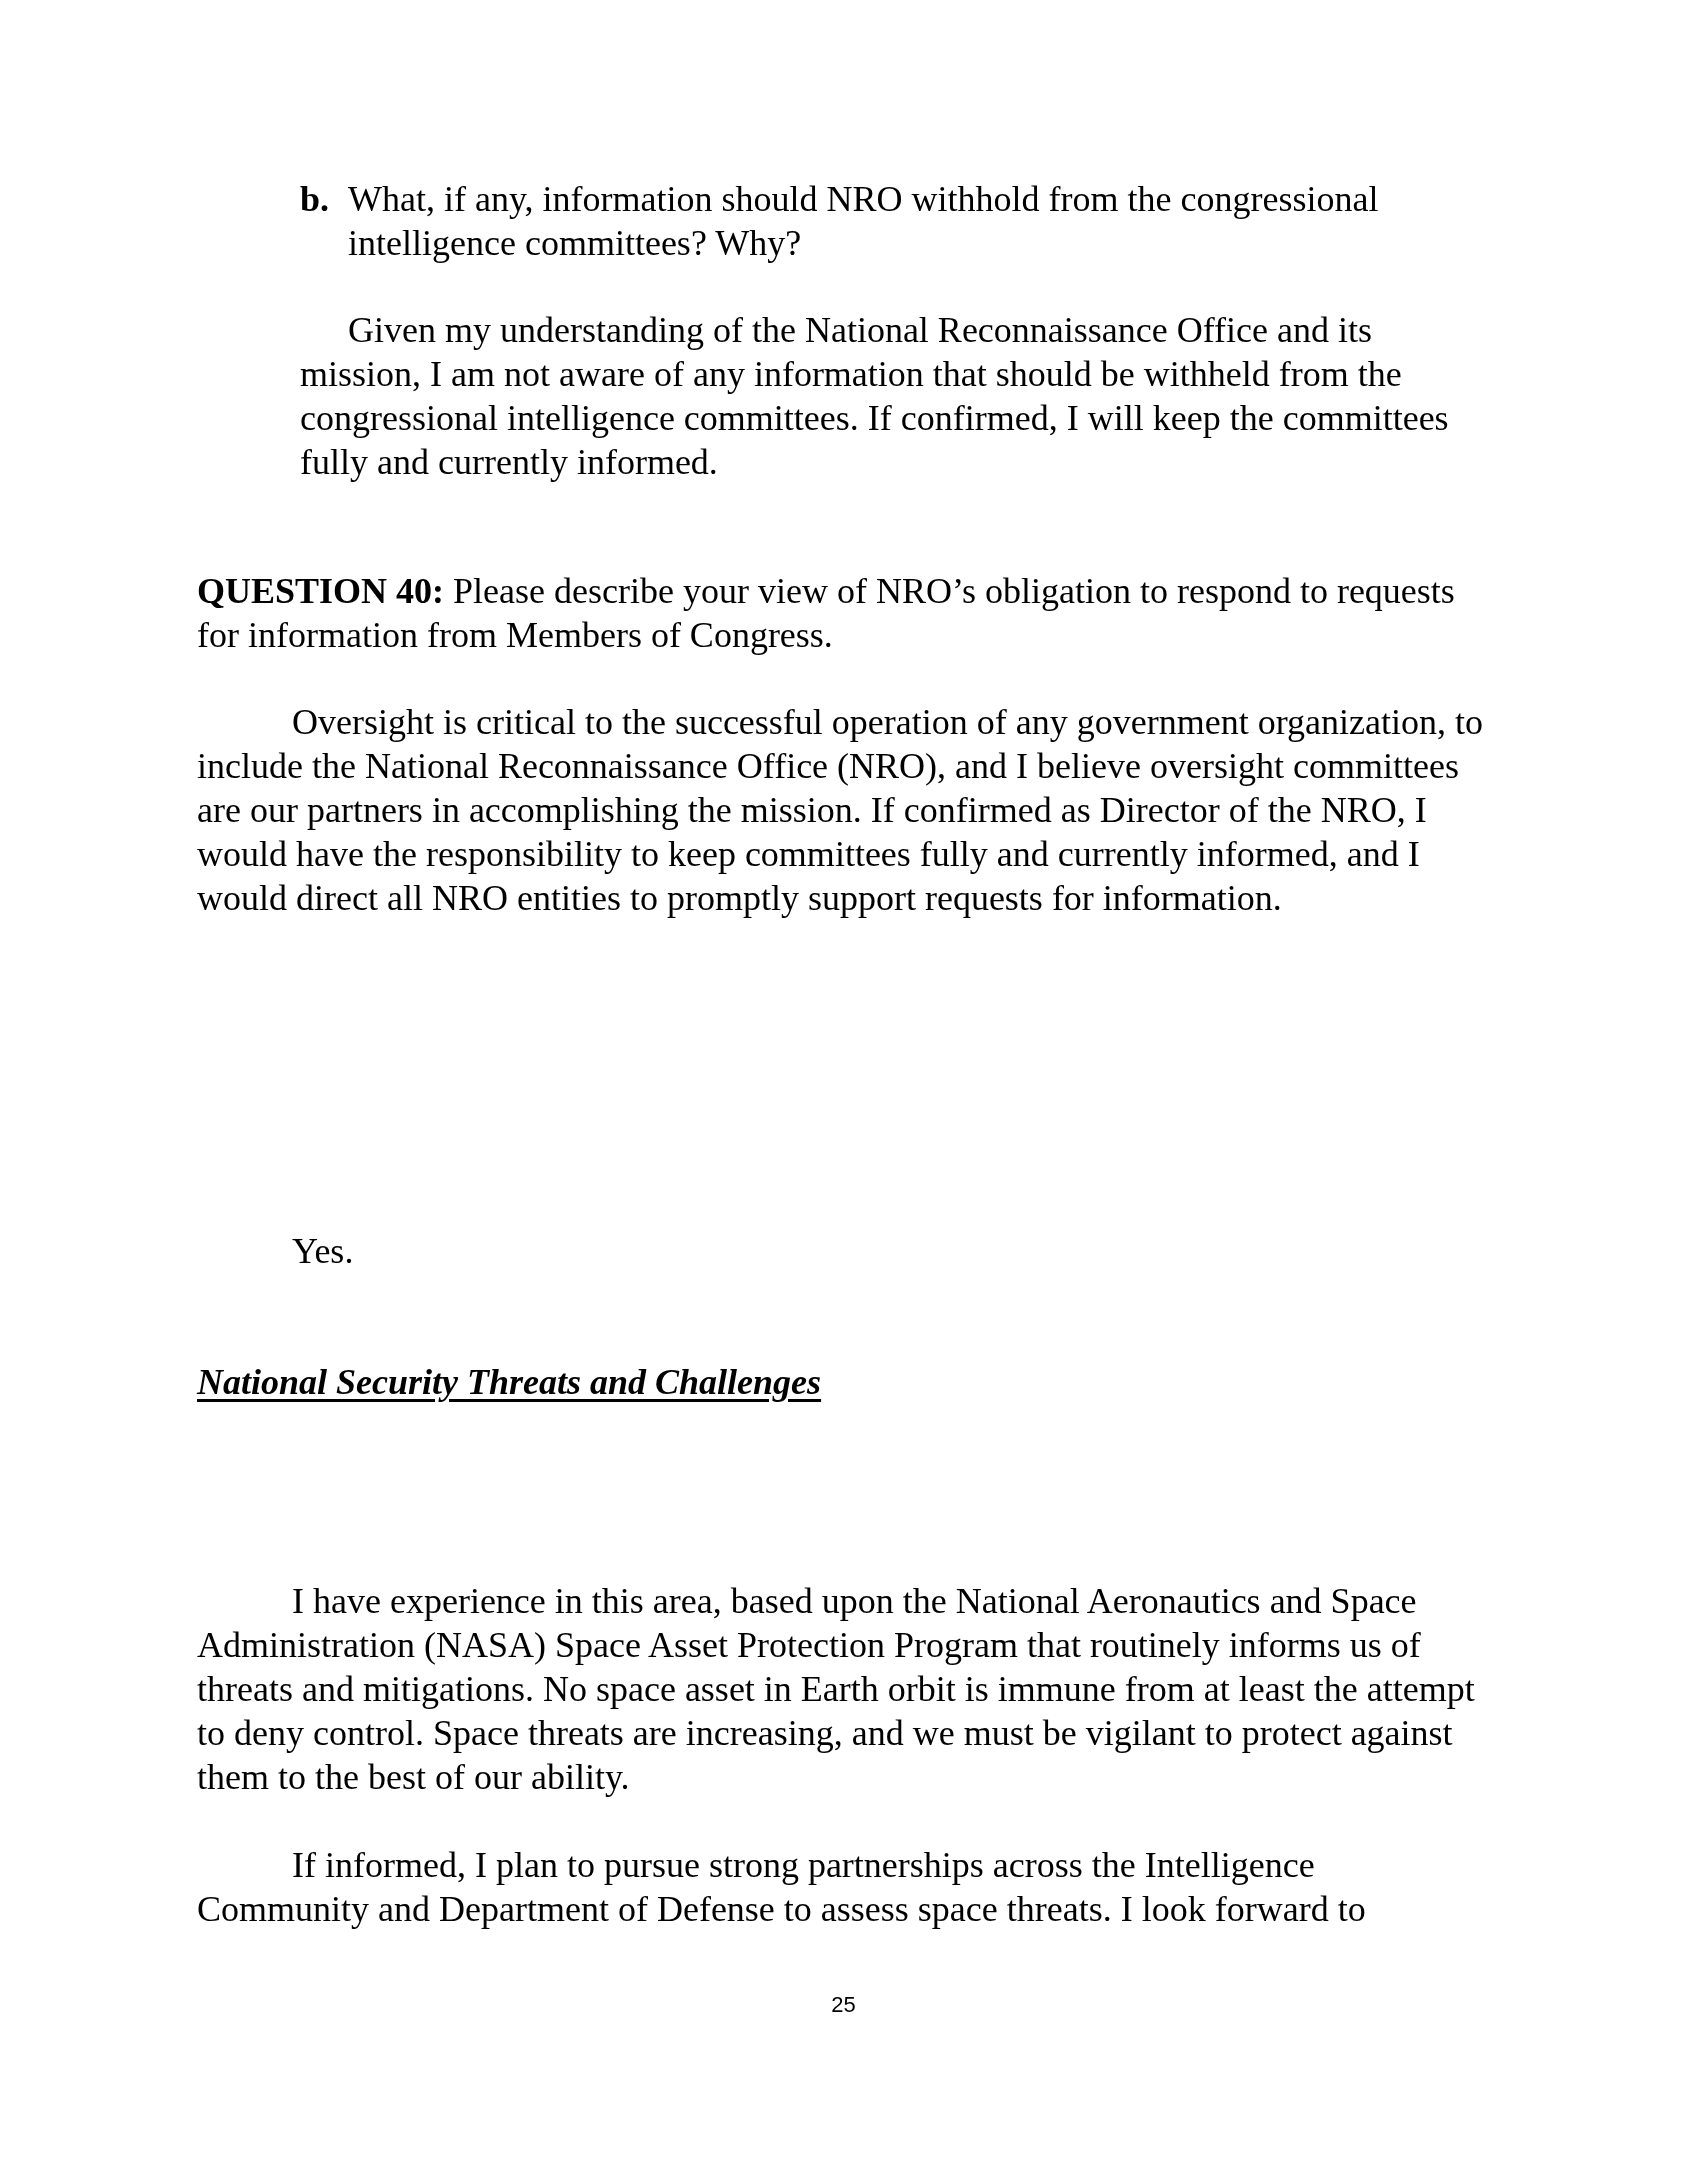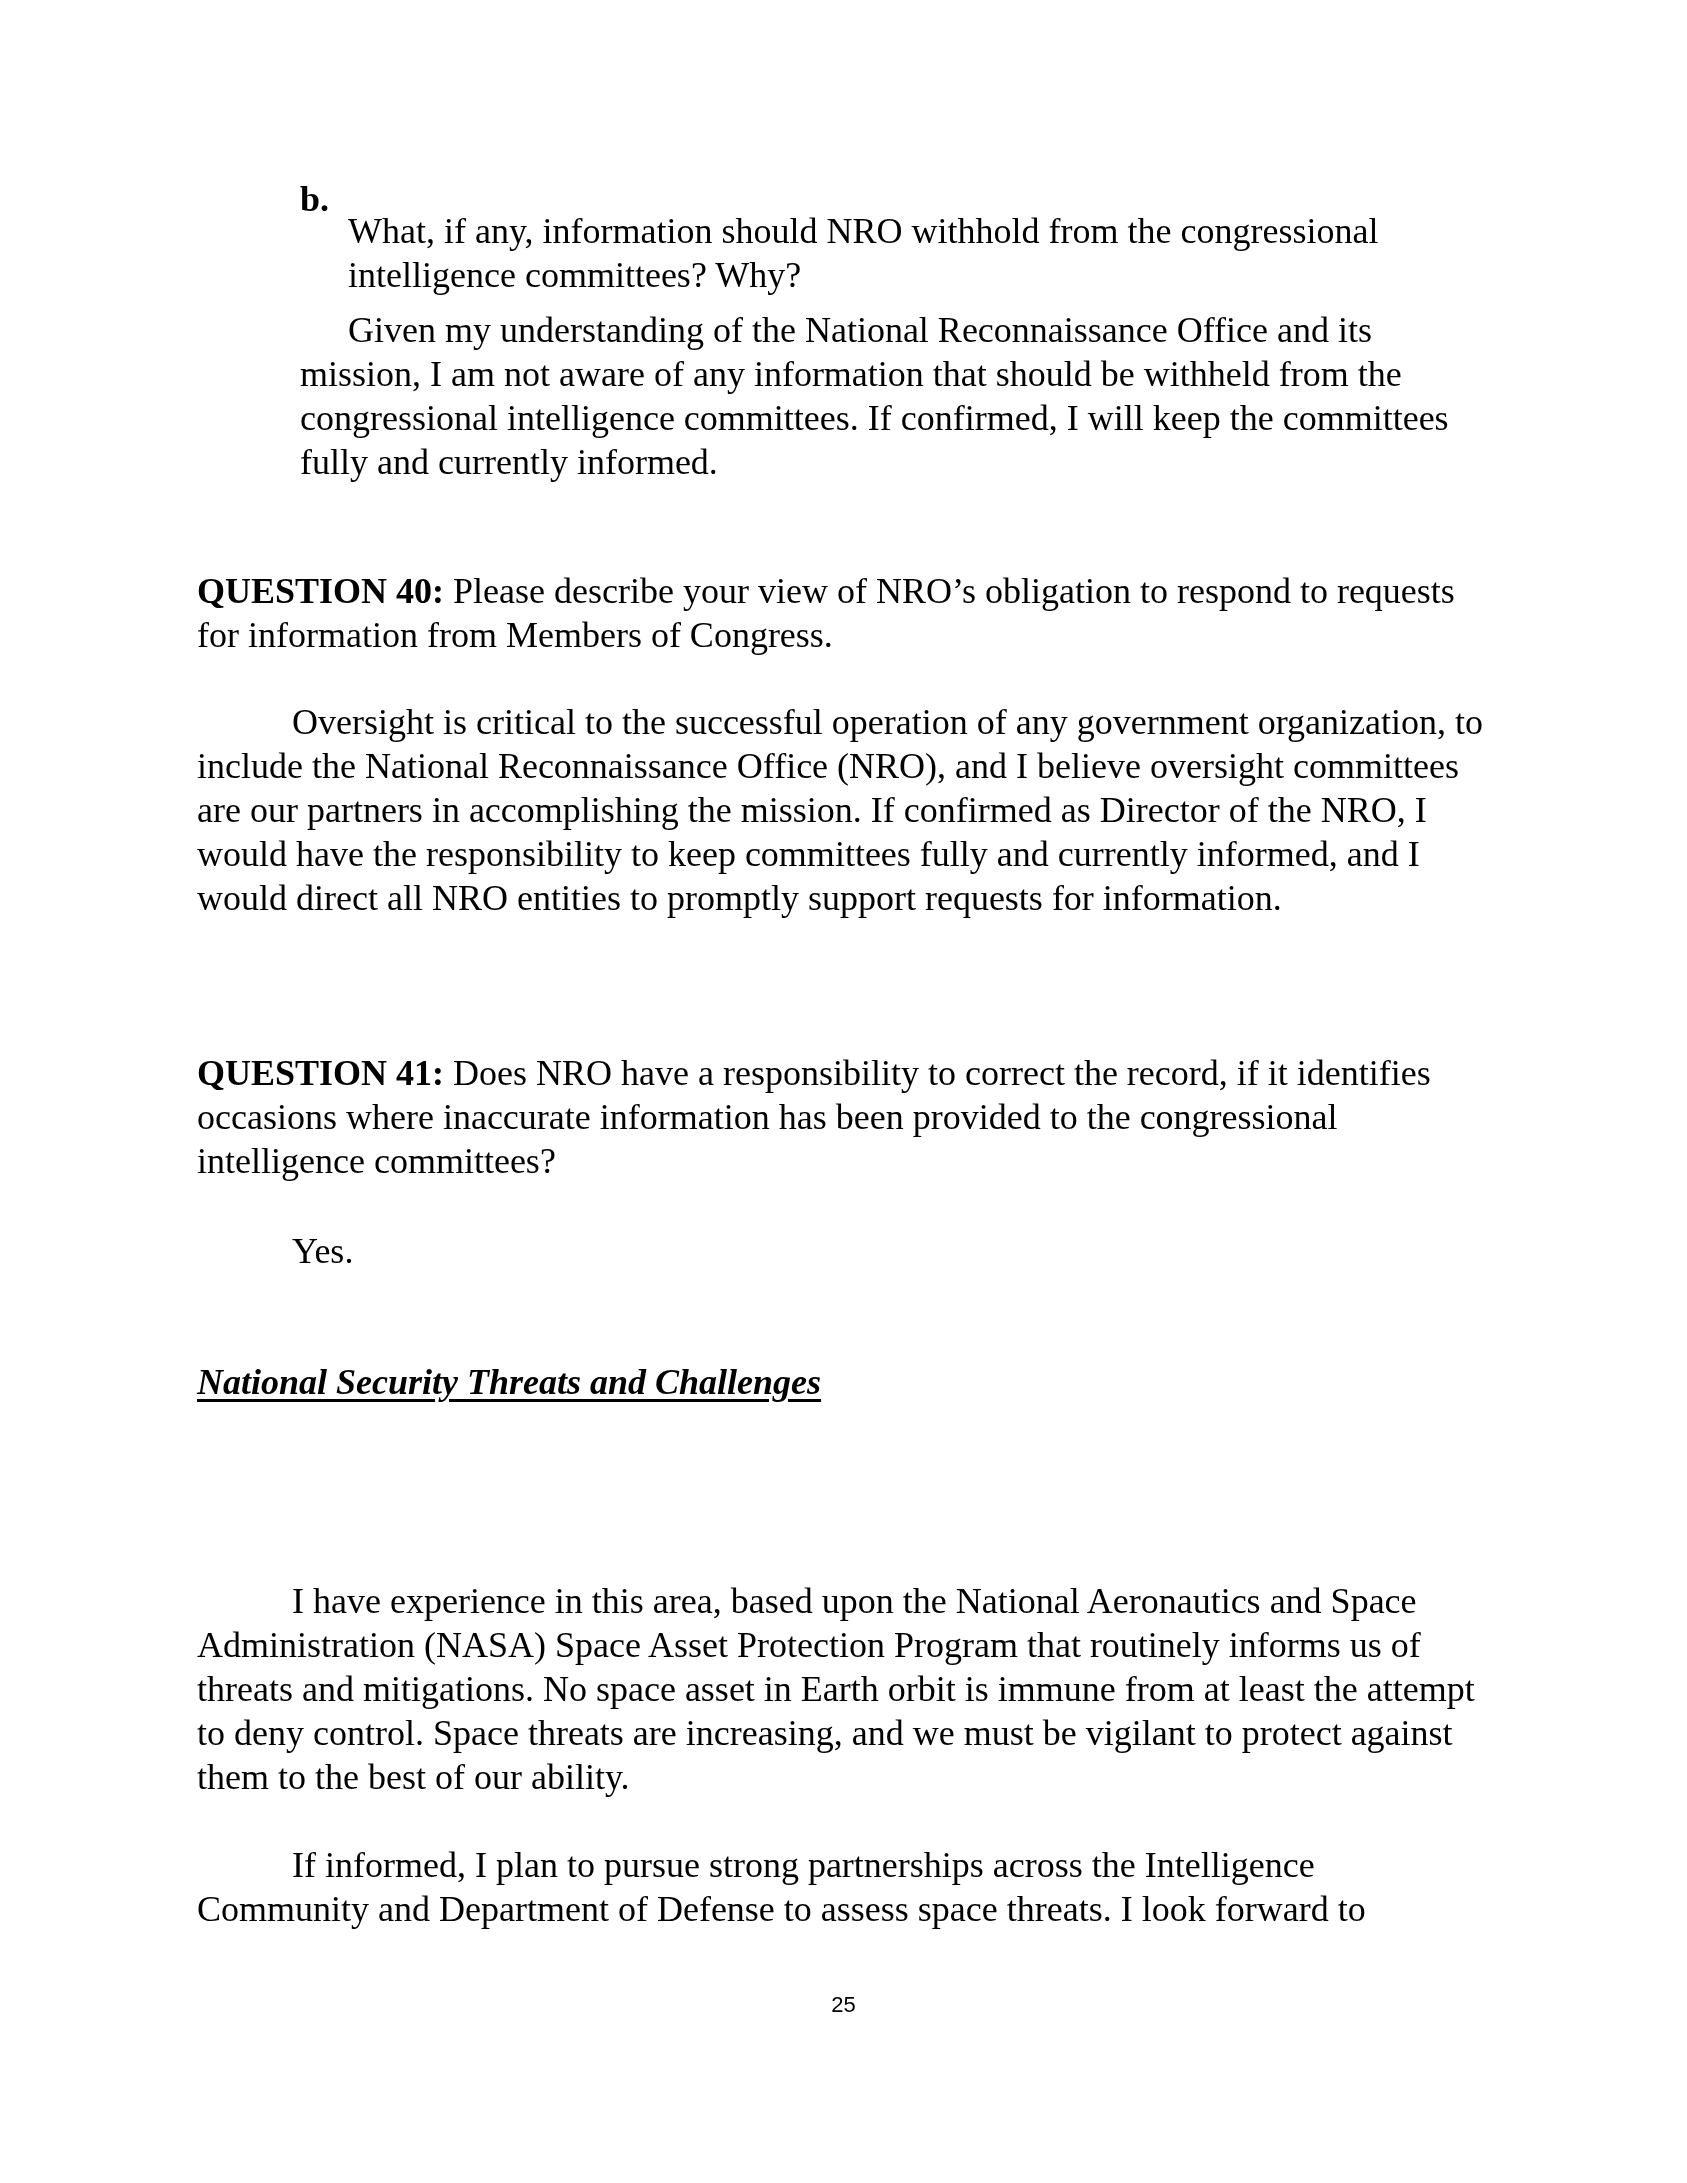--- a/index.html
+++ b/index.html
@@ -2,42 +2,41 @@
 <html style="font-size:10.6px"><head>
 <meta charset="utf-8">
 <style>
   html, body { margin: 0; padding: 0; background: #ffffff; }
   body { width: 1687px; height: 2183px; position: relative; overflow: hidden; }
   .page { position: absolute; left: 0; top: 0; width: 1687px; height: 2183px; background: #ffffff; color: #000; }
   .txt { font-family: "Liberation Serif", "DejaVu Serif", serif; font-size: 36px; line-height: 44px; color: #000; }
   .blk { position: absolute; left: 197px; width: 1290px; margin: 0; }
   .sub { left: 300px; width: 1191px; }
   .sub .marker { position: absolute; left: 0; top: 0; font-weight: bold; }
-  .sub .qtext { display: block; padding-left: 48px; margin-top: 32px; }
+  .sub .qtext { display: block; padding-left: 48px; }
   .subans { left: 300px; width: 1191px; text-indent: 48px; }
   .para { text-indent: 95px; }
   .q-label { font-weight: bold; margin-top: 39px; }
   .heading { font-weight: bold; font-style: italic; text-decoration: underline; text-decoration-thickness: 3.3px; text-underline-offset: 5.3px; }
   .pagenum { position: absolute; top: 1990px; left: 0; width: 1687px; text-align: center; font-family: "Liberation Sans", "DejaVu Sans", sans-serif; font-size: 22px; line-height: 29px; }
 </style>
 </head>
 <body>
 
 <div class="page">
 
   <div class="txt blk sub" style="top:177px;">
     <span class="marker">b.</span>
     <span class="qtext">What, if any, information should NRO withhold from the congressional intelligence committees? Why?</span>
   </div>
   <p class="txt blk subans" style="top:308px;">Given my understanding of the National Reconnaissance Office and its mission, I am not aware of any information that should be withheld from the congressional intelligence committees.  If confirmed, I will keep the committees fully and currently informed.</p>
 
   <p class="txt blk" style="top:569px;"><span class="q-label">QUESTION 40:</span><span> Please describe your view of NRO’s obligation to respond to requests for information from Members of Congress.</span></p>
   <p class="txt blk para" style="top:700px;">Oversight is critical to the successful operation of any government organization, to include the National Reconnaissance Office (NRO), and I believe oversight committees are our partners in accomplishing the mission.  If confirmed as Director of the NRO, I would have the responsibility to keep committees fully and currently informed, and I would direct all NRO entities to promptly support requests for information.</p>
 
-  <p class="txt blk" style="top:1051px;"><span class="q-label">QUESTION 41:</span><span> Does NRO have a responsibility to correct the record, if it identifies occasions where inaccurate information has been provided to the congressional intelligence committees?</span></p>
   <p class="txt blk para" style="top:1229px;">Yes.</p>
 
   <p class="txt blk heading" style="top:1360px; width:auto;text-align:right;">National Security Threats and Challenges</p>
 
   <p class="txt blk para" style="top:1579px;">I have experience in this area, based upon the National Aeronautics and Space Administration (NASA) Space Asset Protection Program that routinely informs us of threats and mitigations.  No space asset in Earth orbit is immune from at least the attempt to deny control.  Space threats are increasing, and we must be vigilant to protect against them to the best of our ability.</p>
   <p class="txt blk para" style="top:1843px;">If informed, I plan to pursue strong partnerships across the Intelligence Community and Department of Defense to assess space threats.  I look forward to</p>
 
   <div class="pagenum">25</div>
 </div>
 

